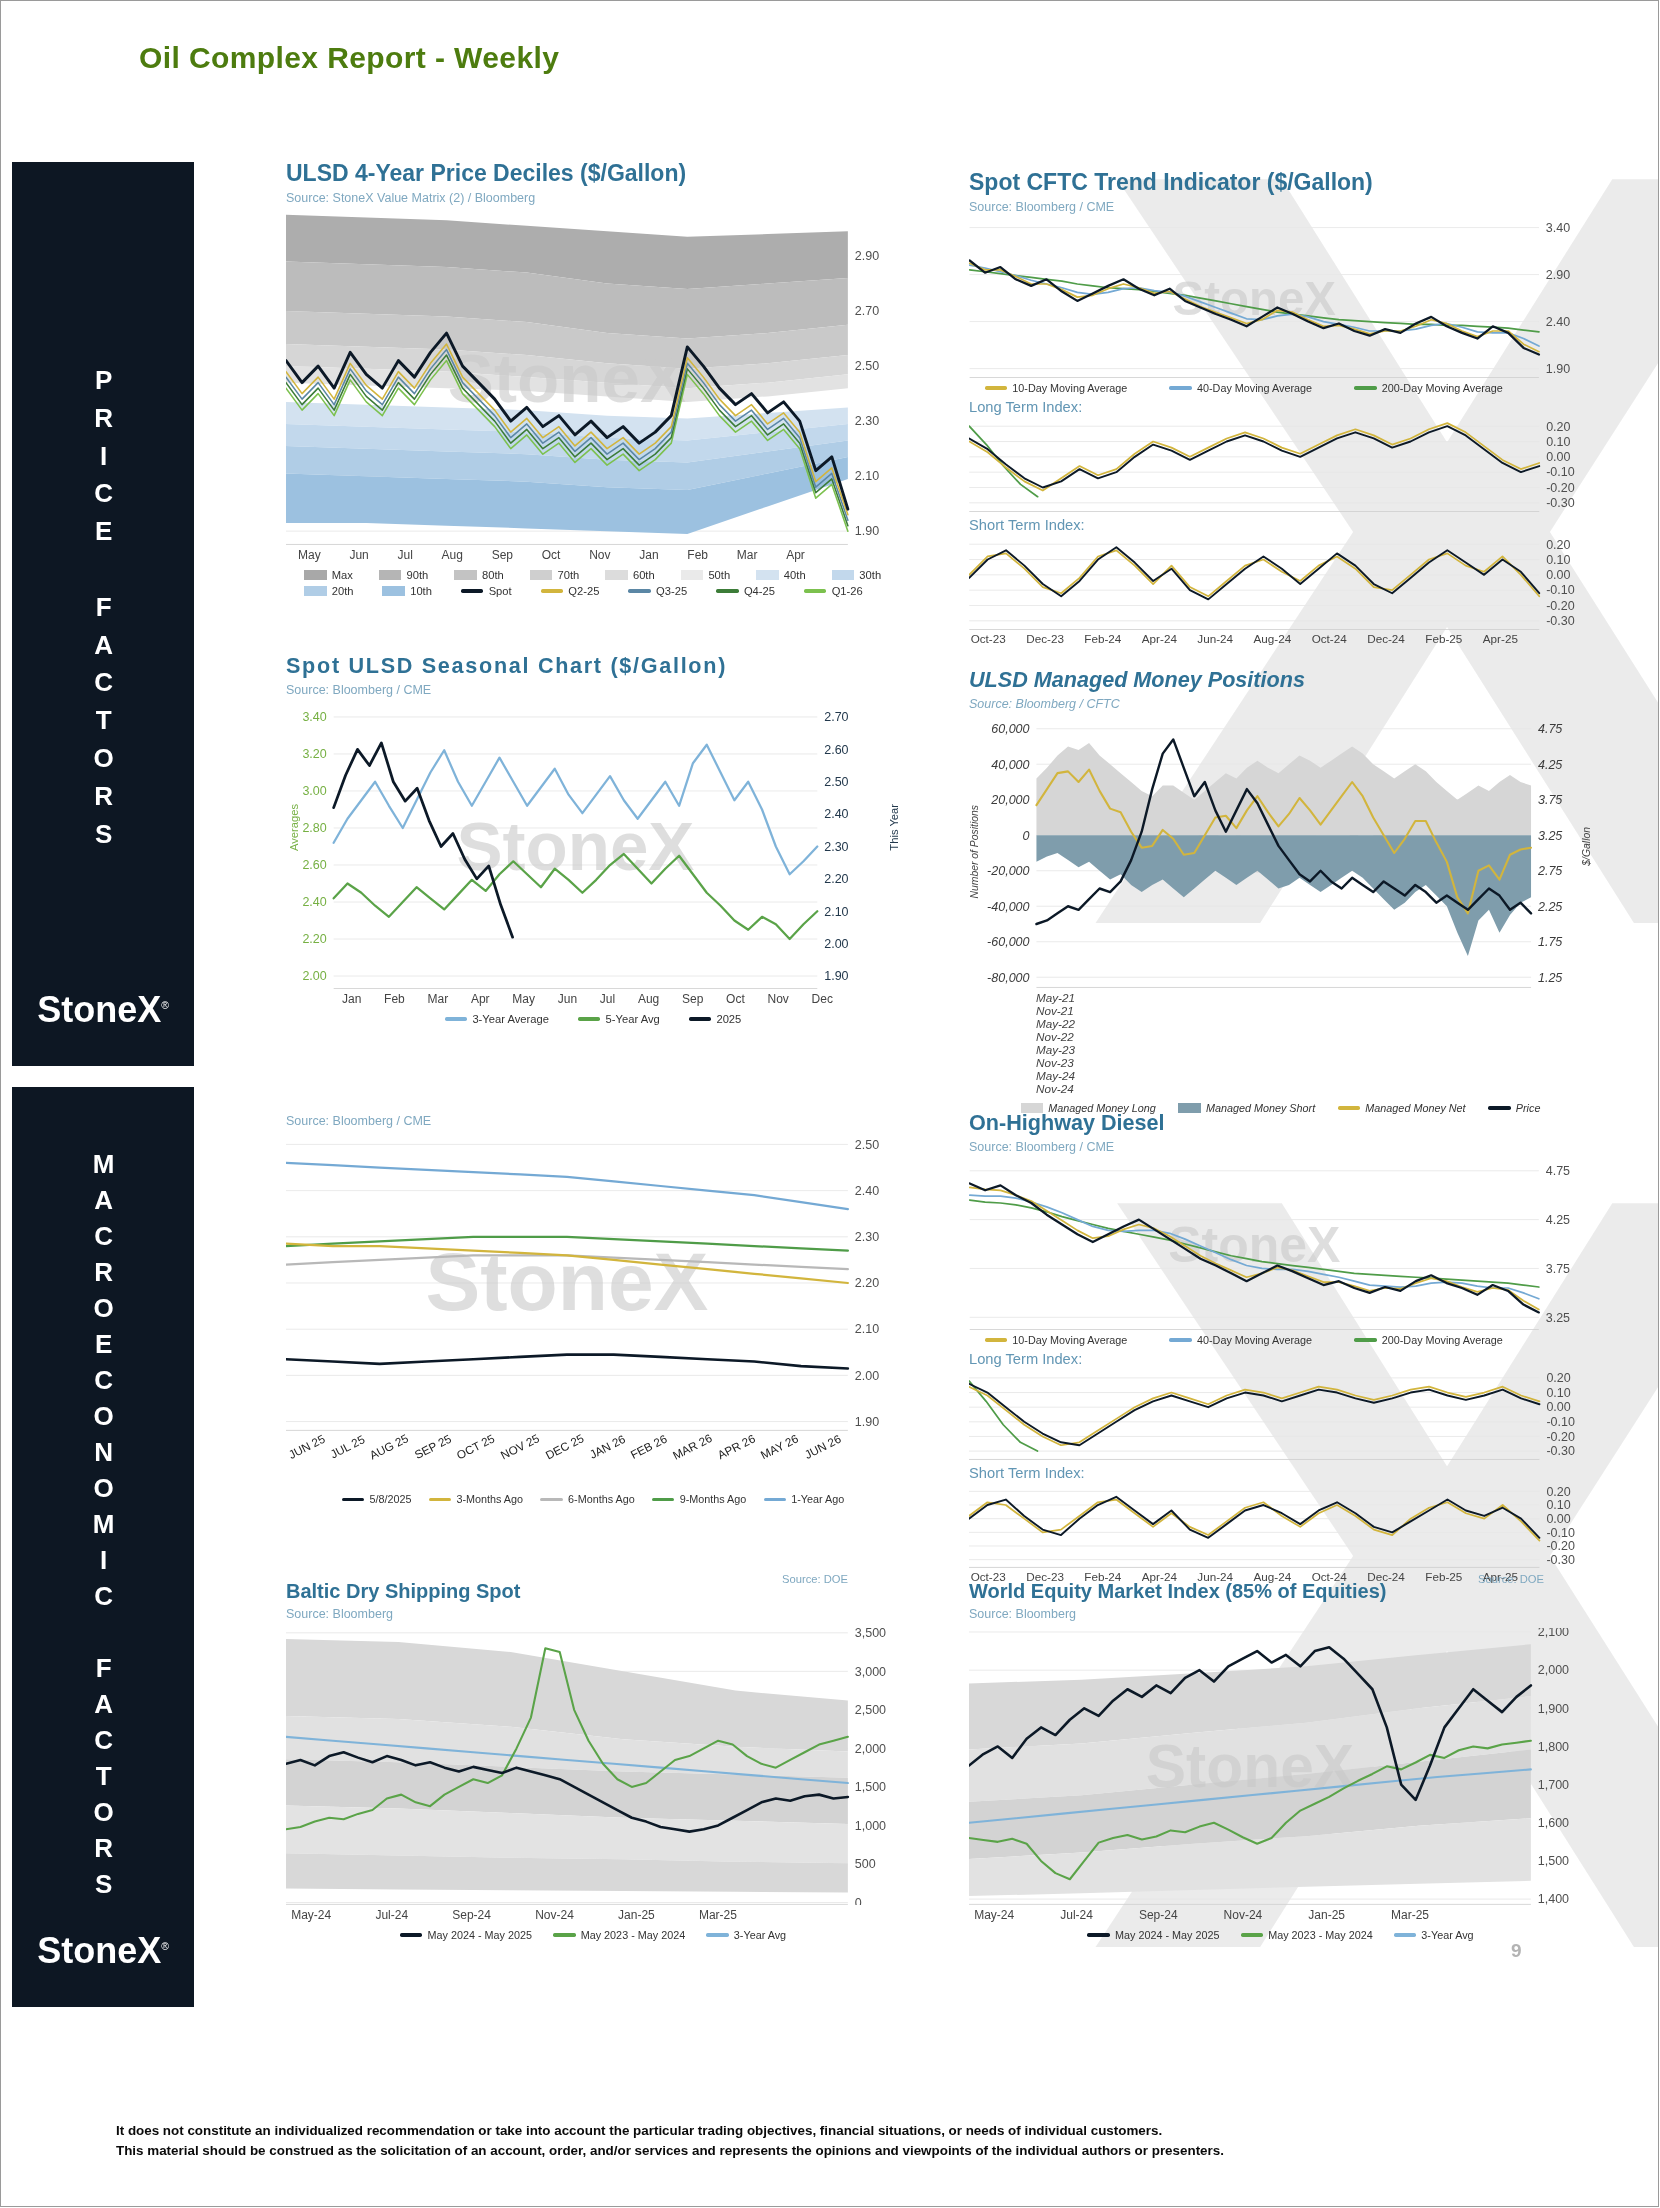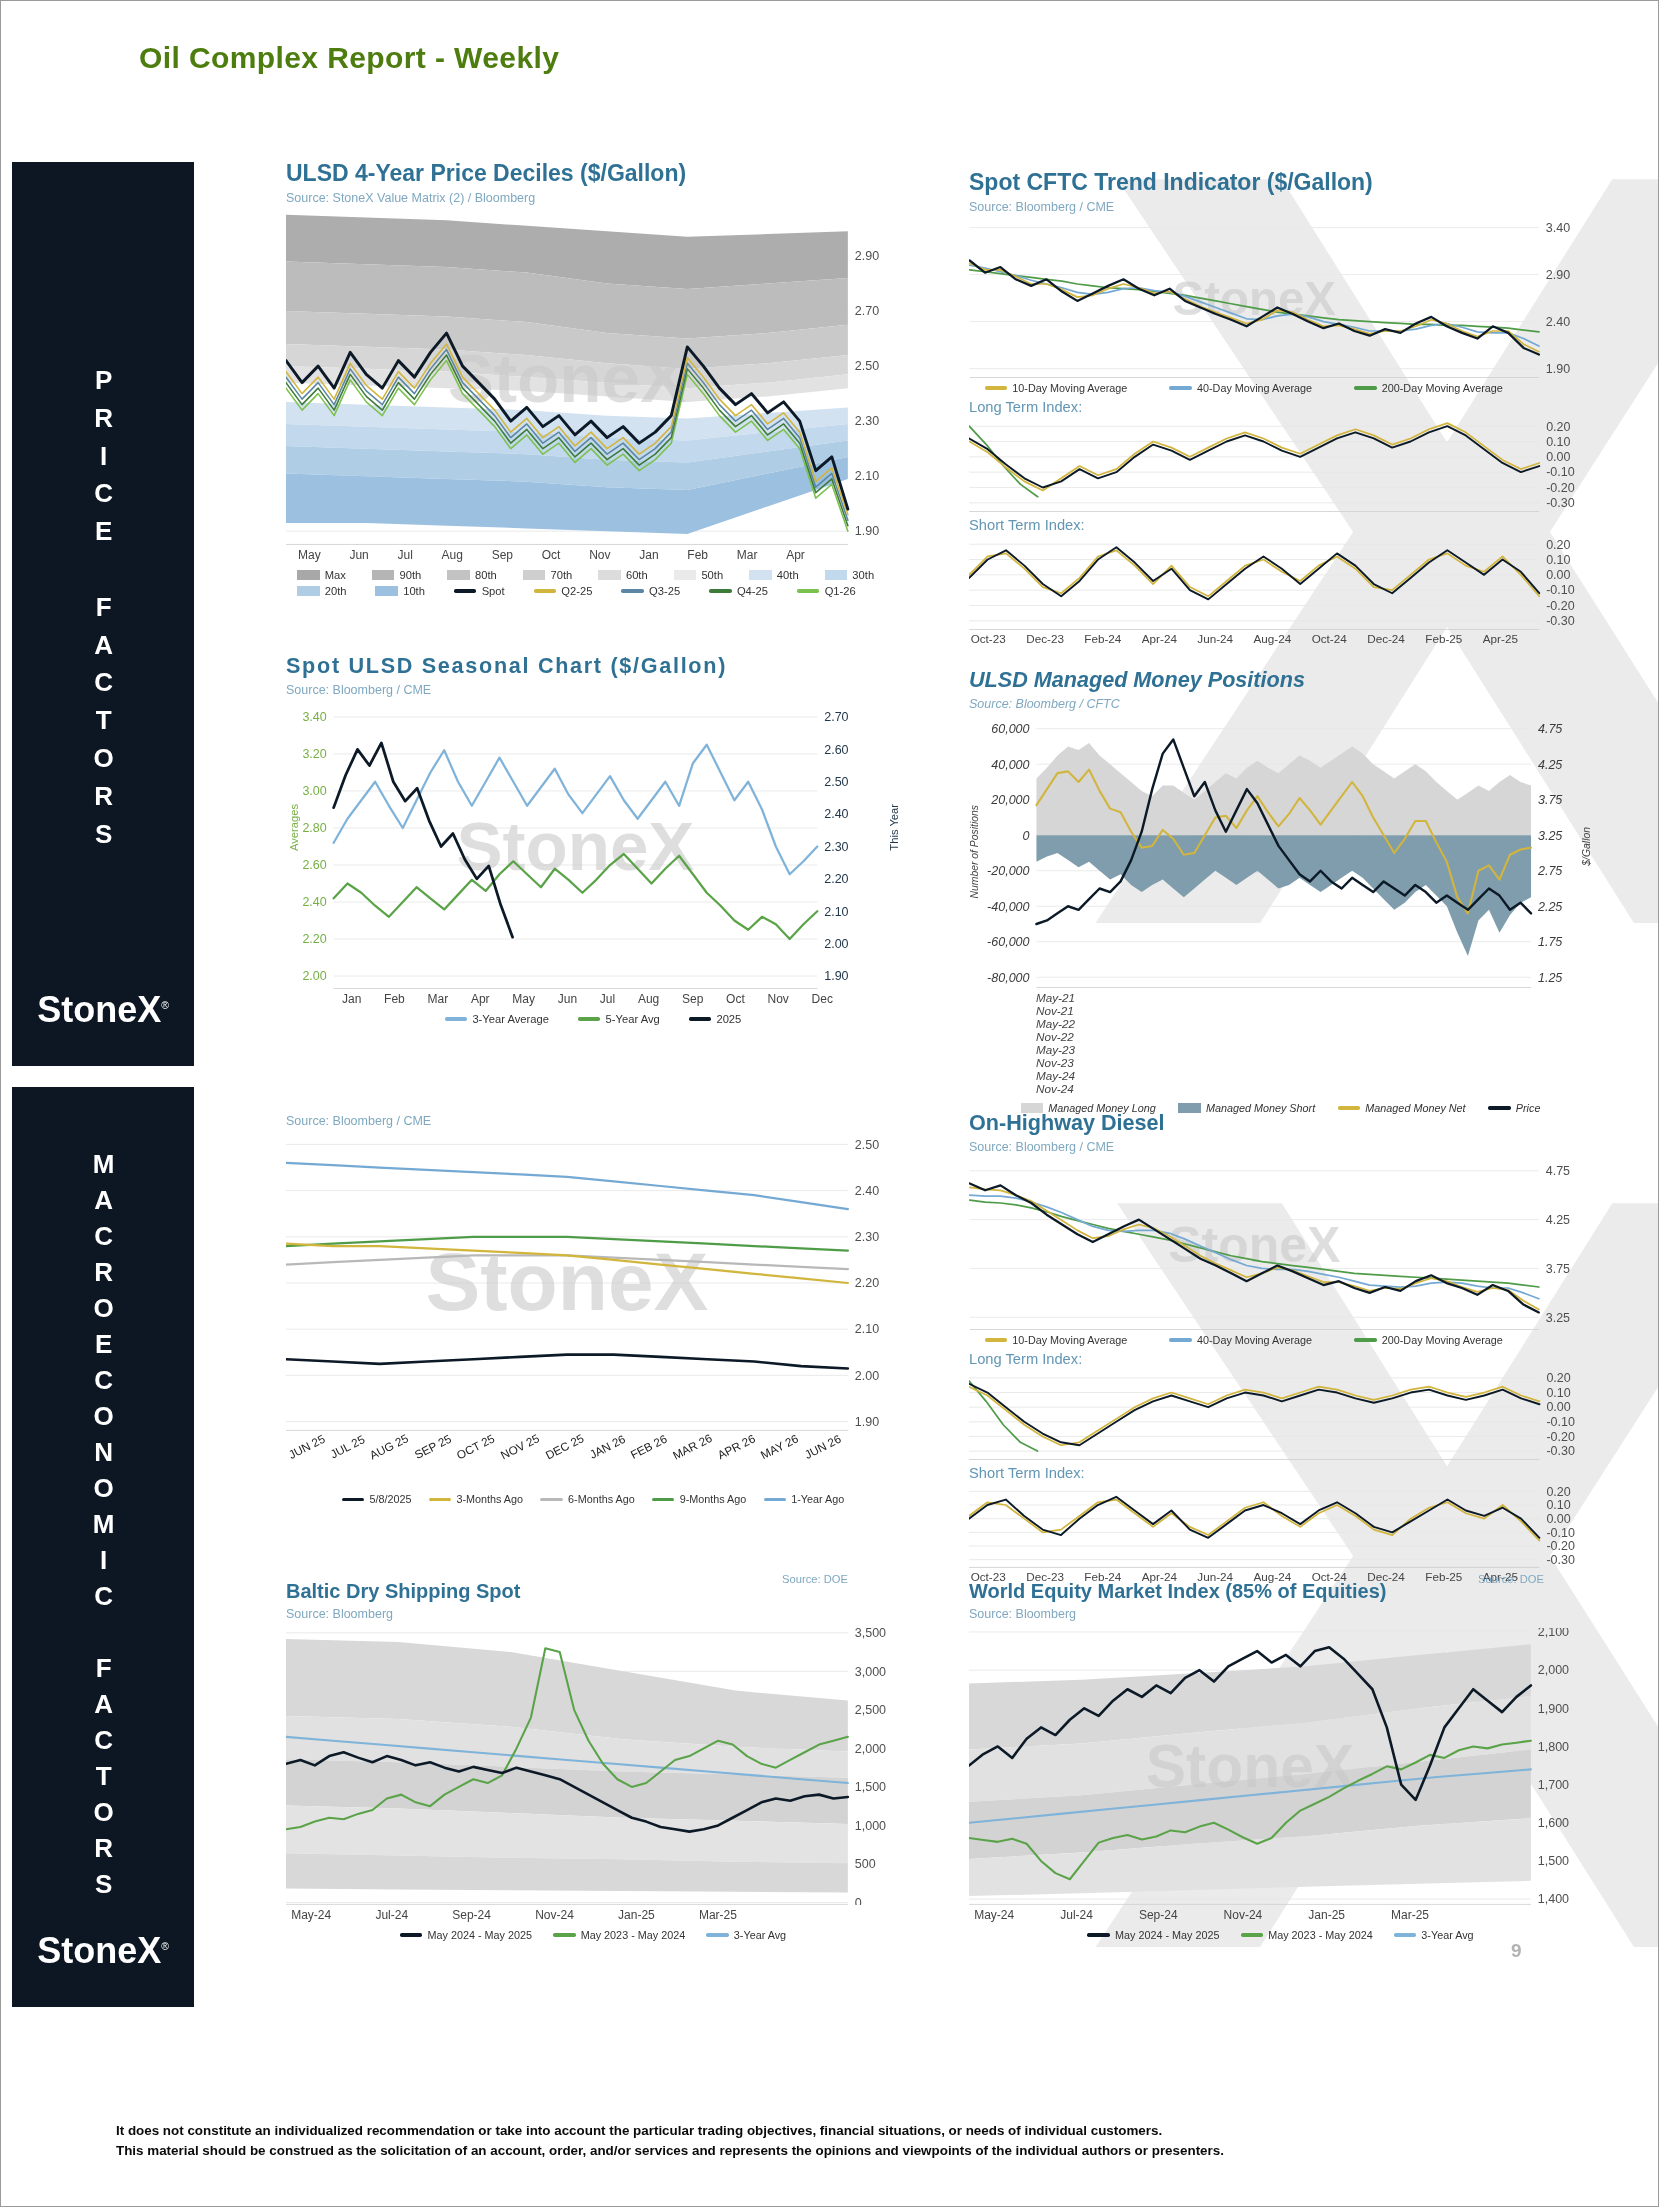--- a/index.html
+++ b/index.html
@@ -40,21 +40,21 @@
   .sw{display:inline-block;}
   .sw.line{width:22.5px;height:3.5px;border-radius:1.7px;}
   .sw.box{width:22.5px;height:9.5px;}
   .lg-c{justify-content:center;gap:29px;}
   .lg-sm{font-size:10.8px;}
   .panel-label{color:#6296b4;font-size:14.7px;margin:5.2px 0 1.7px;}
   .axis-rot{position:absolute;writing-mode:vertical-rl;transform:rotate(180deg);font-size:11.2px;color:#555;z-index:2;}
   
   #c-deciles{left:285px;top:159px;width:614px;}
   #c-deciles .xt{padding:0 95px 0 12px;}
-  #c-deciles .lg{gap:26px;margin-left:11px;}
+  #c-deciles .lg{gap:26px;margin-left:18px;}
   #c-deciles .lg2{gap:29px;margin-top:4.3px;}
   #c-seasonal{left:285px;top:652px;width:614px;}
   #c-seasonal .xt{padding:0 67px 0 56px;}
   #c-trend{left:968px;top:168px;width:623px;}
   #c-trend .xt,#c-diesel .xt{padding:0 74px 0 1.7px;font-size:11.7px;}
   #c-trend .lg,#c-diesel .lg{gap:42px;margin-left:15.6px;margin-top:3.5px;}
   #c-mm{left:968px;top:666px;width:623px;font-style:italic;}
   #c-mm .xt{padding:0 109px 0 67px;font-size:11.7px;flex-direction:column;}
   #c-forward{left:285px;top:1109px;width:614px;}
   #c-forward .xt{padding:0 50px 0 8.6px;}

